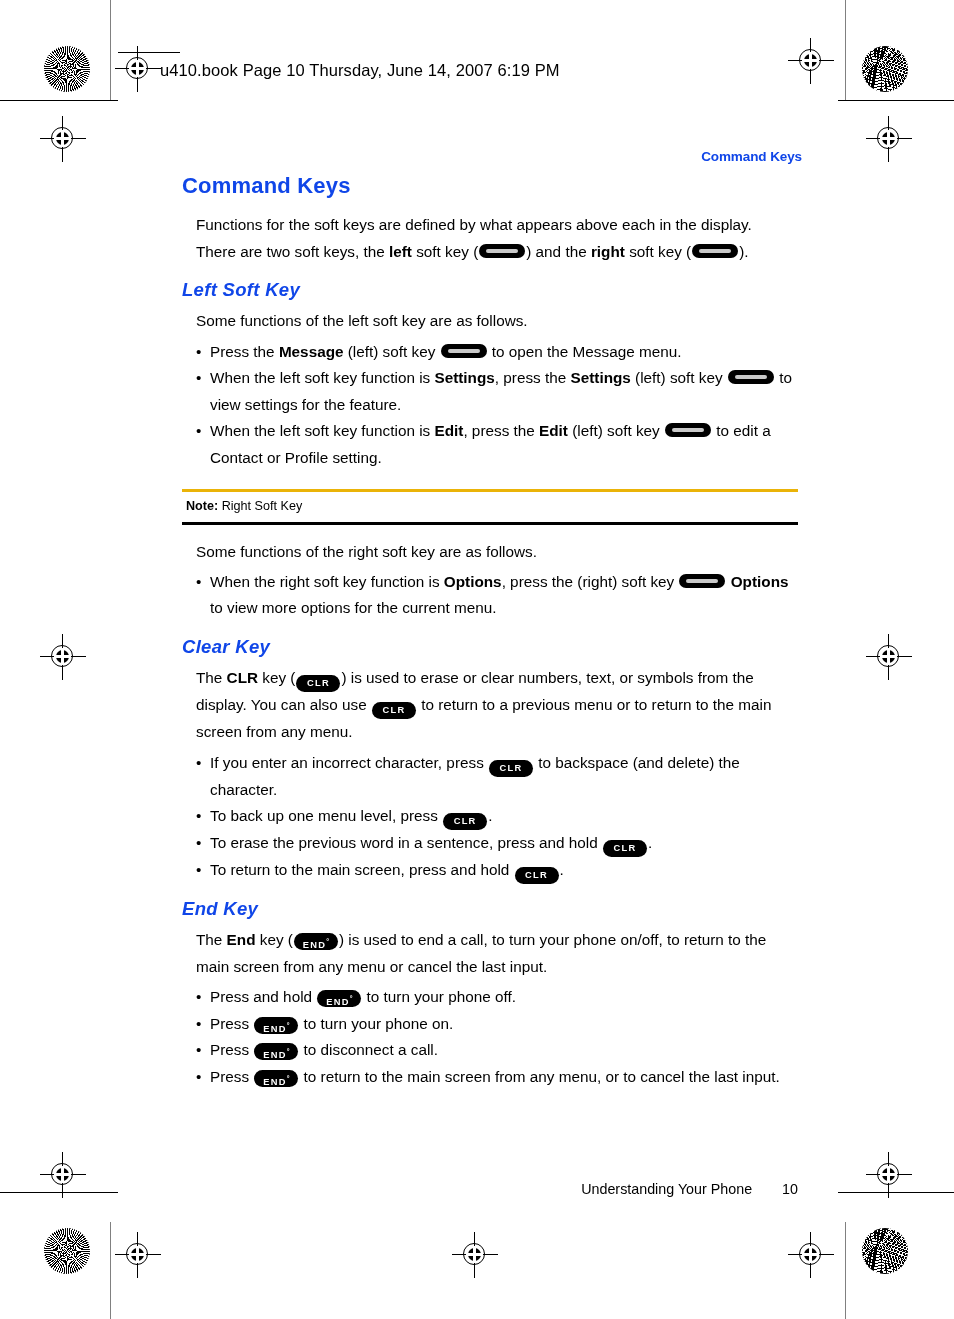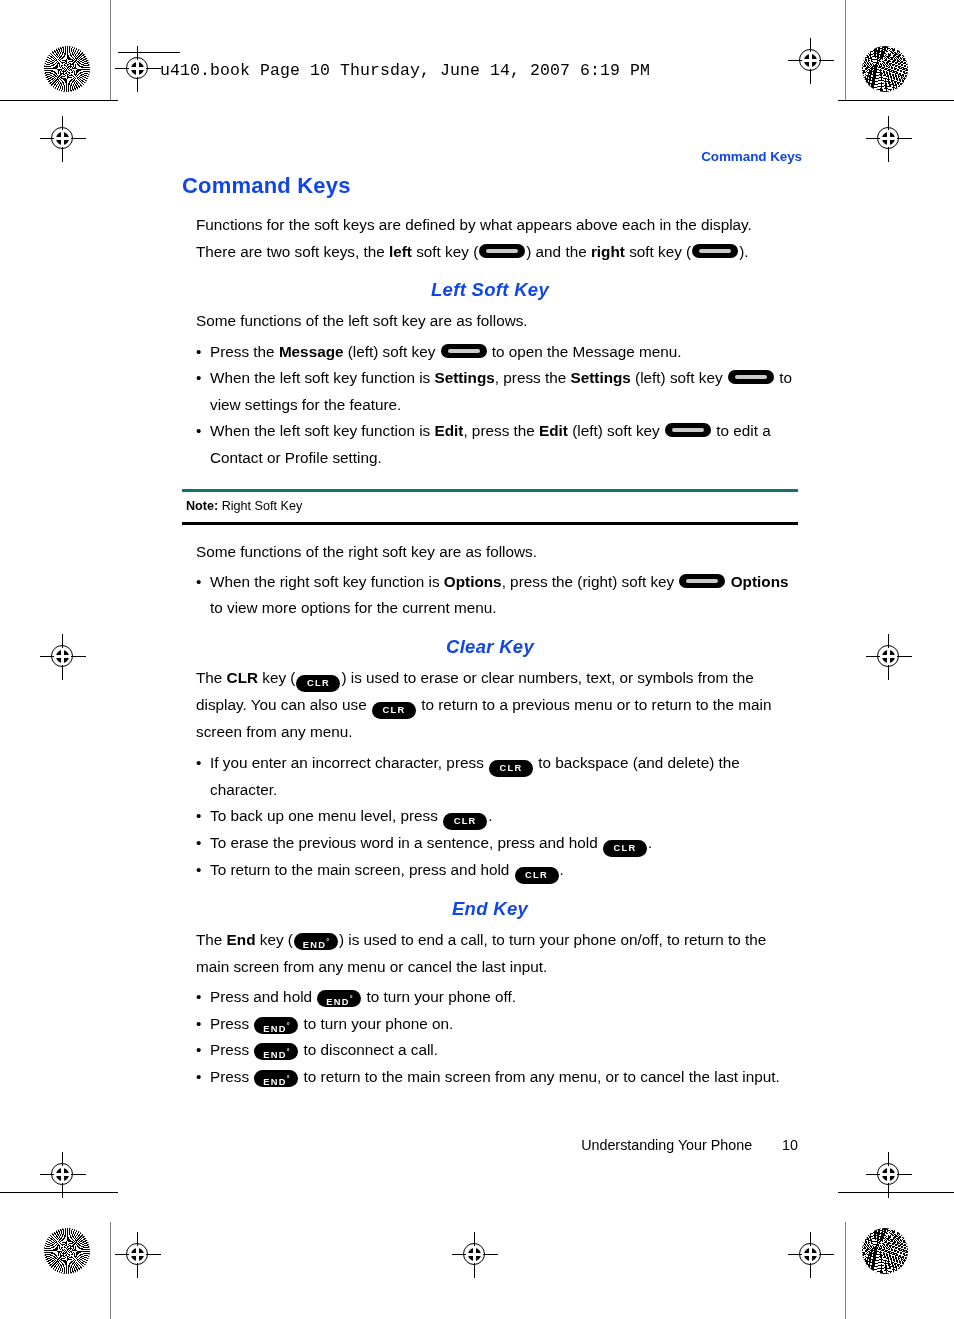--- a/index.html
+++ b/index.html
@@ -94,21 +94,21 @@
     position: absolute;
     width: 1px;
     background: #808080;
   }
 
   
   #file-stamp {
     position: absolute;
     left: 160px;
     top: 61px;
-    font-family: Liberation Mono, monospace;
+    font-family: Liberation Sans, sans-serif;
     font-size: 16.5px;
     color: #000;
     white-space: nowrap;
     letter-spacing: 0.1px;
   }
   #stamp-rule {
     position: absolute;
     left: 118px;
     top: 52px;
     width: 62px;
@@ -143,21 +143,20 @@
     line-height: 1.1;
   }
   h2.h-sub {
     font-size: 18.5px;
     font-weight: bold;
     font-style: italic;
     color: #1046E8;
     margin: 15px 0 7px 0;
     letter-spacing: 0.3px;
     line-height: 1.1;
-    text-align: center;
   }
 
   p.body, li.body {
     font-size: 15.3px;
     line-height: 1.73;
     margin: 8px;
     color: #000;
   }
   p.body {
     margin-left: 14px;
@@ -179,21 +178,21 @@
     content: "\2022";
     position: absolute;
     left: 0;
     top: 0;
   }
   b, strong { font-weight: bold; }
 
   
   .note {
     margin: 18px 0 14px 0;
-    border-top: 3px solid #0f766e;
+    border-top: 3px solid #eab308;
     border-bottom: 3px solid #000;
     padding: 6px 0 7px 4px;
   }
   .note-text {
     font-size: 12.6px;
     line-height: 1.3;
   }
   .note-text .note-label { font-weight: bold; }
 
   
@@ -247,20 +246,21 @@
     left: 182px;
     top: 1137px;
     width: 616px;
     text-align: right;
     font-size: 14.3px;
     color: #000;
   }
   #footer .fnum {
     display: inline-block;
     margin-left: 30px;
+    margin-top: 44px;
   }
 </style>
 </head>
 <body>
 
 <div id="page">
 
   <div class="starburst" style="left:44px; top:46px;"></div>
   <div class="moire" style="left:862px; top:46px;"></div>
   <div class="starburst" style="left:44px; top:1228px;"></div>

